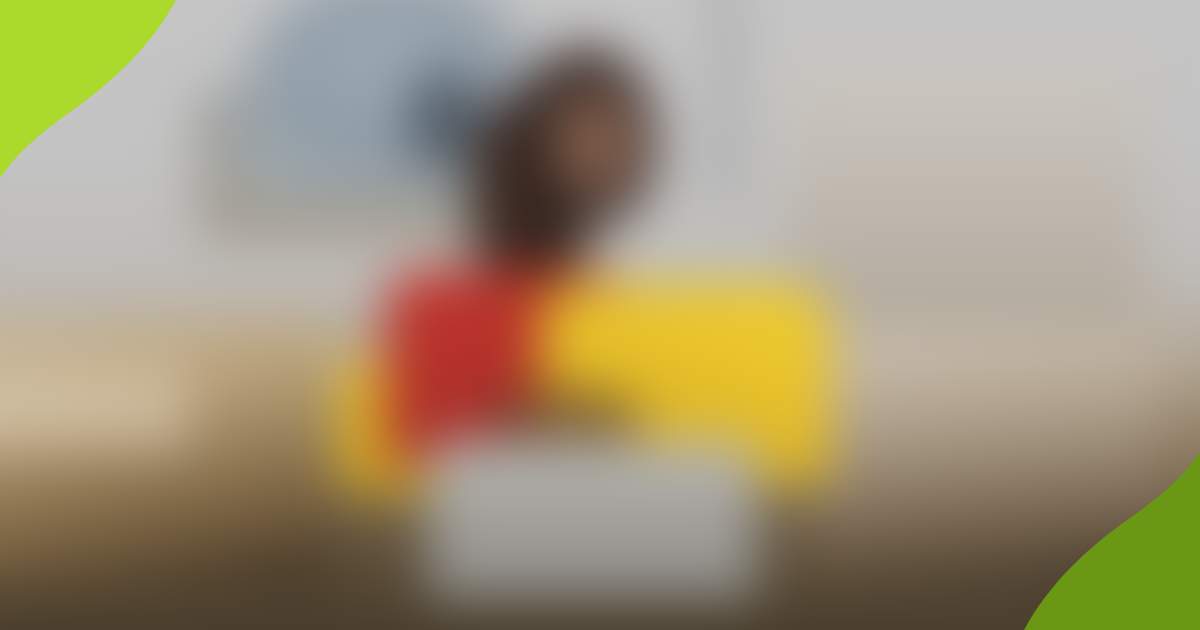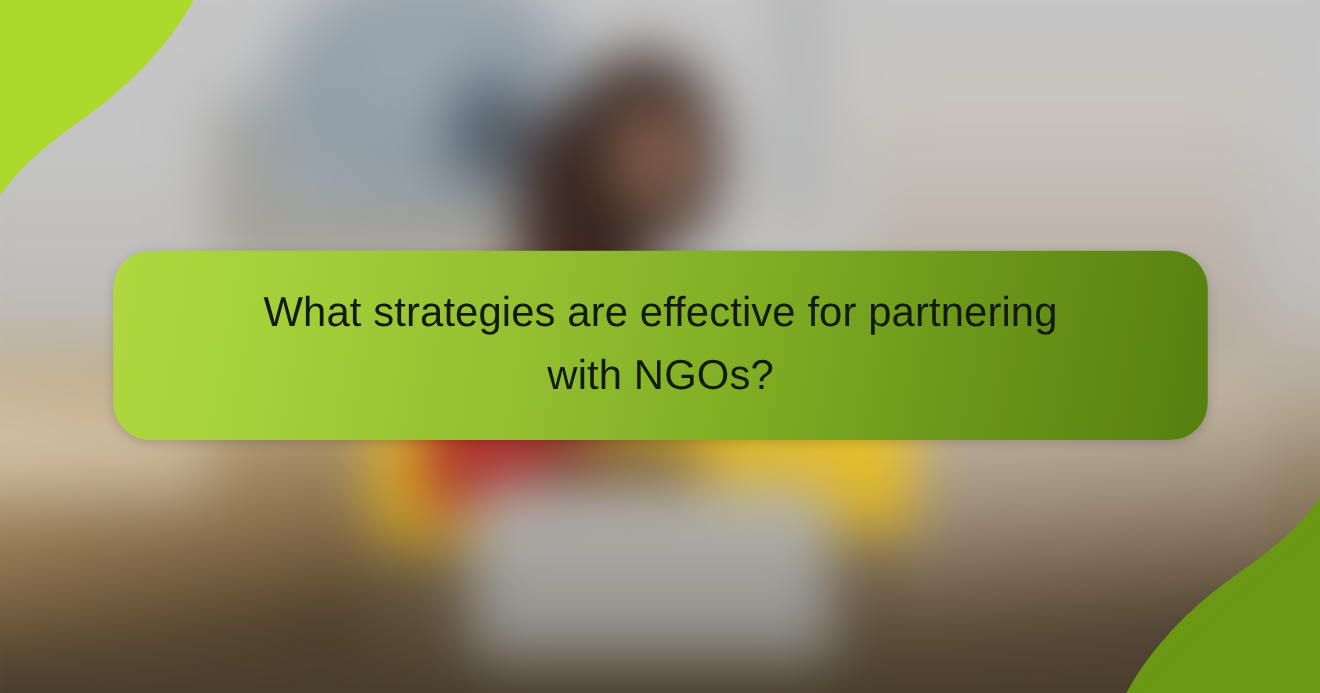--- a/index.html
+++ b/index.html
@@ -293,18 +293,14 @@
              C30,124 66,96 100,66 C130,40 152,18 164,0 Z" fill="#abd92c"></path>
   </svg>
 
   <svg class="leaf-br" width="260" height="250" viewBox="0 0 260 250" aria-hidden="true">
     <path d="M260,250 L90,250 C110,214 142,184 174,158 C208,130 238,104 260,74 Z" fill="#6a9714"></path>
     <path d="M92,248 C110,210 140,180 174,154 C140,194 112,224 94,248 Z" fill="#6a9714"></path>
     <path d="M84,250 C110,202 150,166 190,138 C220,117 244,96 260,72 L260,98
              C230,126 194,154 160,184 C130,210 108,232 96,250 Z" fill="#6a9714"></path>
   </svg>
 
-  <div class="banner">
-    <p class="banner-text">What strategies are effective for partnering
-with NGOs?</p>
-  </div>
 
 </div>
 
 </body></html>

